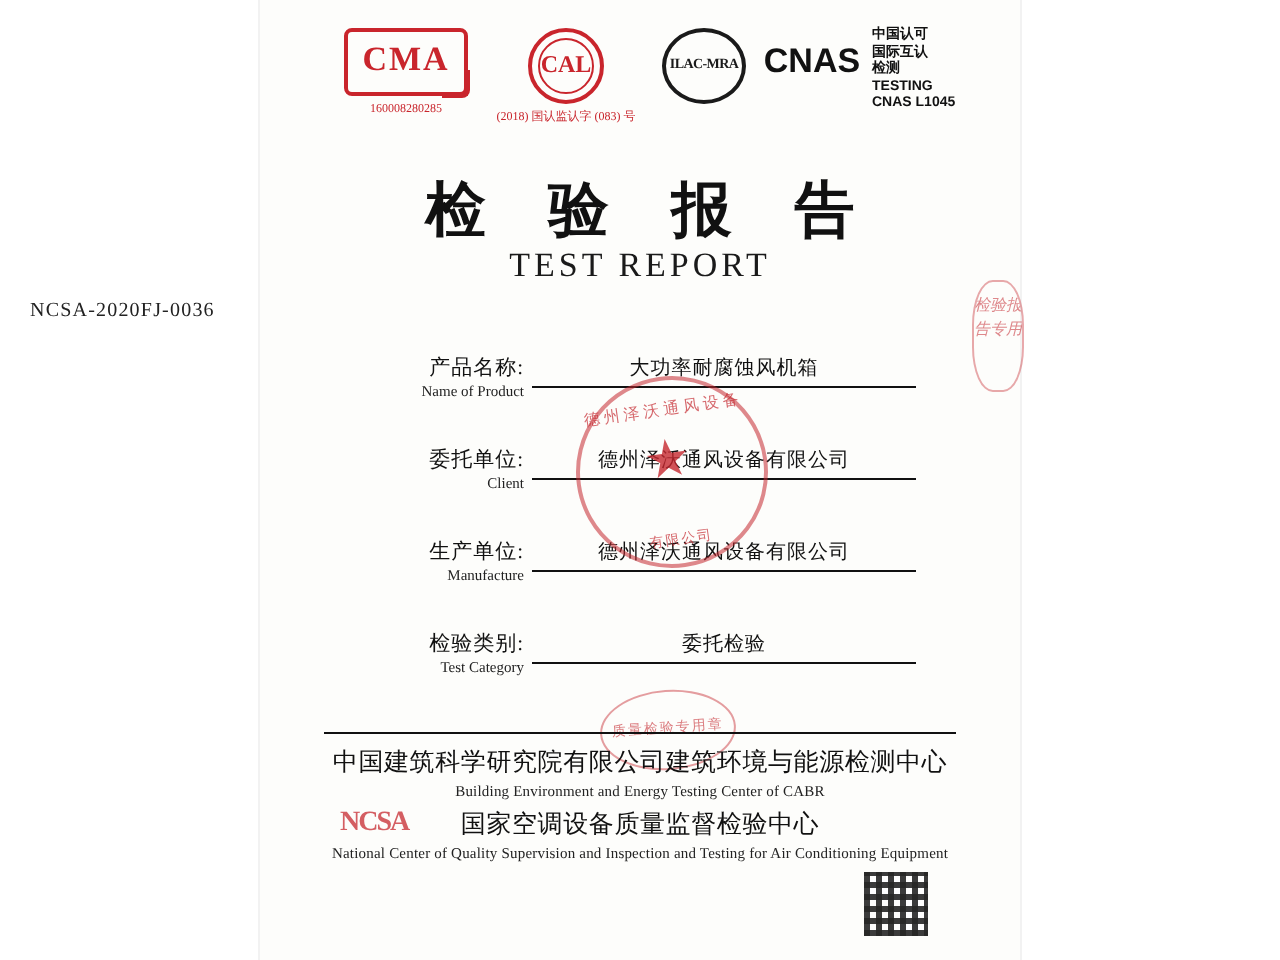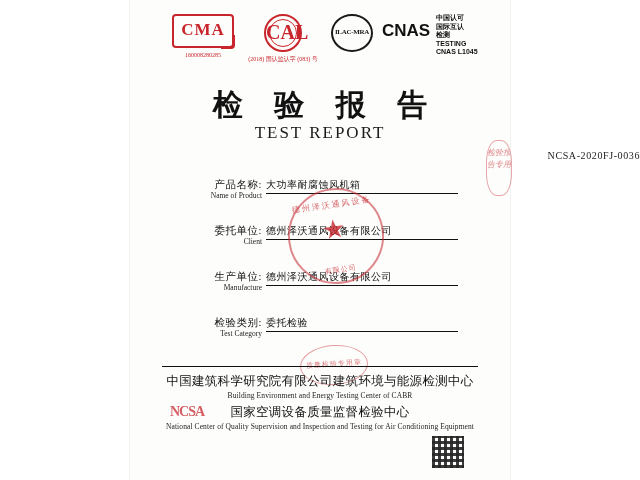--- a/index.html
+++ b/index.html
@@ -78,21 +78,21 @@
     border-right: 2px solid #c9252c;
     border-bottom: 2px solid #c9252c;
     border-radius: 0 0 4px 0;
   }
   .mark-circle {
     width: 34px; height: 34px;
     margin: 0 auto;
     border-radius: 50%;
     border: 2px solid #c9252c;
     color: #c9252c;
-    font-size: 20px;
+    font-size: 12px;
     font-weight: bold;
     line-height: 32px;
     position: relative;
   }
   .mark-circle .ring {
     position: absolute;
     left: 3px; top: 3px; right: 3px; bottom: 3px;
     border: 1px solid currentColor;
     border-radius: 50%;
   }
@@ -151,21 +151,21 @@
     text-align: center;
     font-size: 17px;
     letter-spacing: 2px;
     color: #1a1a1a;
     font-family: "Liberation Serif", serif;
   }
   .report-no {
     position: absolute;
     left: 0; right: 0;
     top: 150px;
-    text-align: right;
+    text-align: left;
     font-size: 10px;
     letter-spacing: 0.6px;
     color: #222;
     padding-left: 15px;
   }
 
   
   .fields {
     position: absolute;
     left: 196px;
@@ -195,21 +195,21 @@
     line-height: 10px;
     font-family: "Liberation Serif", serif;
   }
   .field-value {
     position: absolute;
     left: 70px;
     top: 0px;
     width: 192px;
     height: 15px;
     border-bottom: 1px solid #111;
-    text-align: left;
+    text-align: center;
     font-size: 10px;
     color: #111;
     line-height: 14px;
     letter-spacing: 0.5px;
   }
 
   
   .bottom-rule {
     position: absolute;
     left: 162px;

